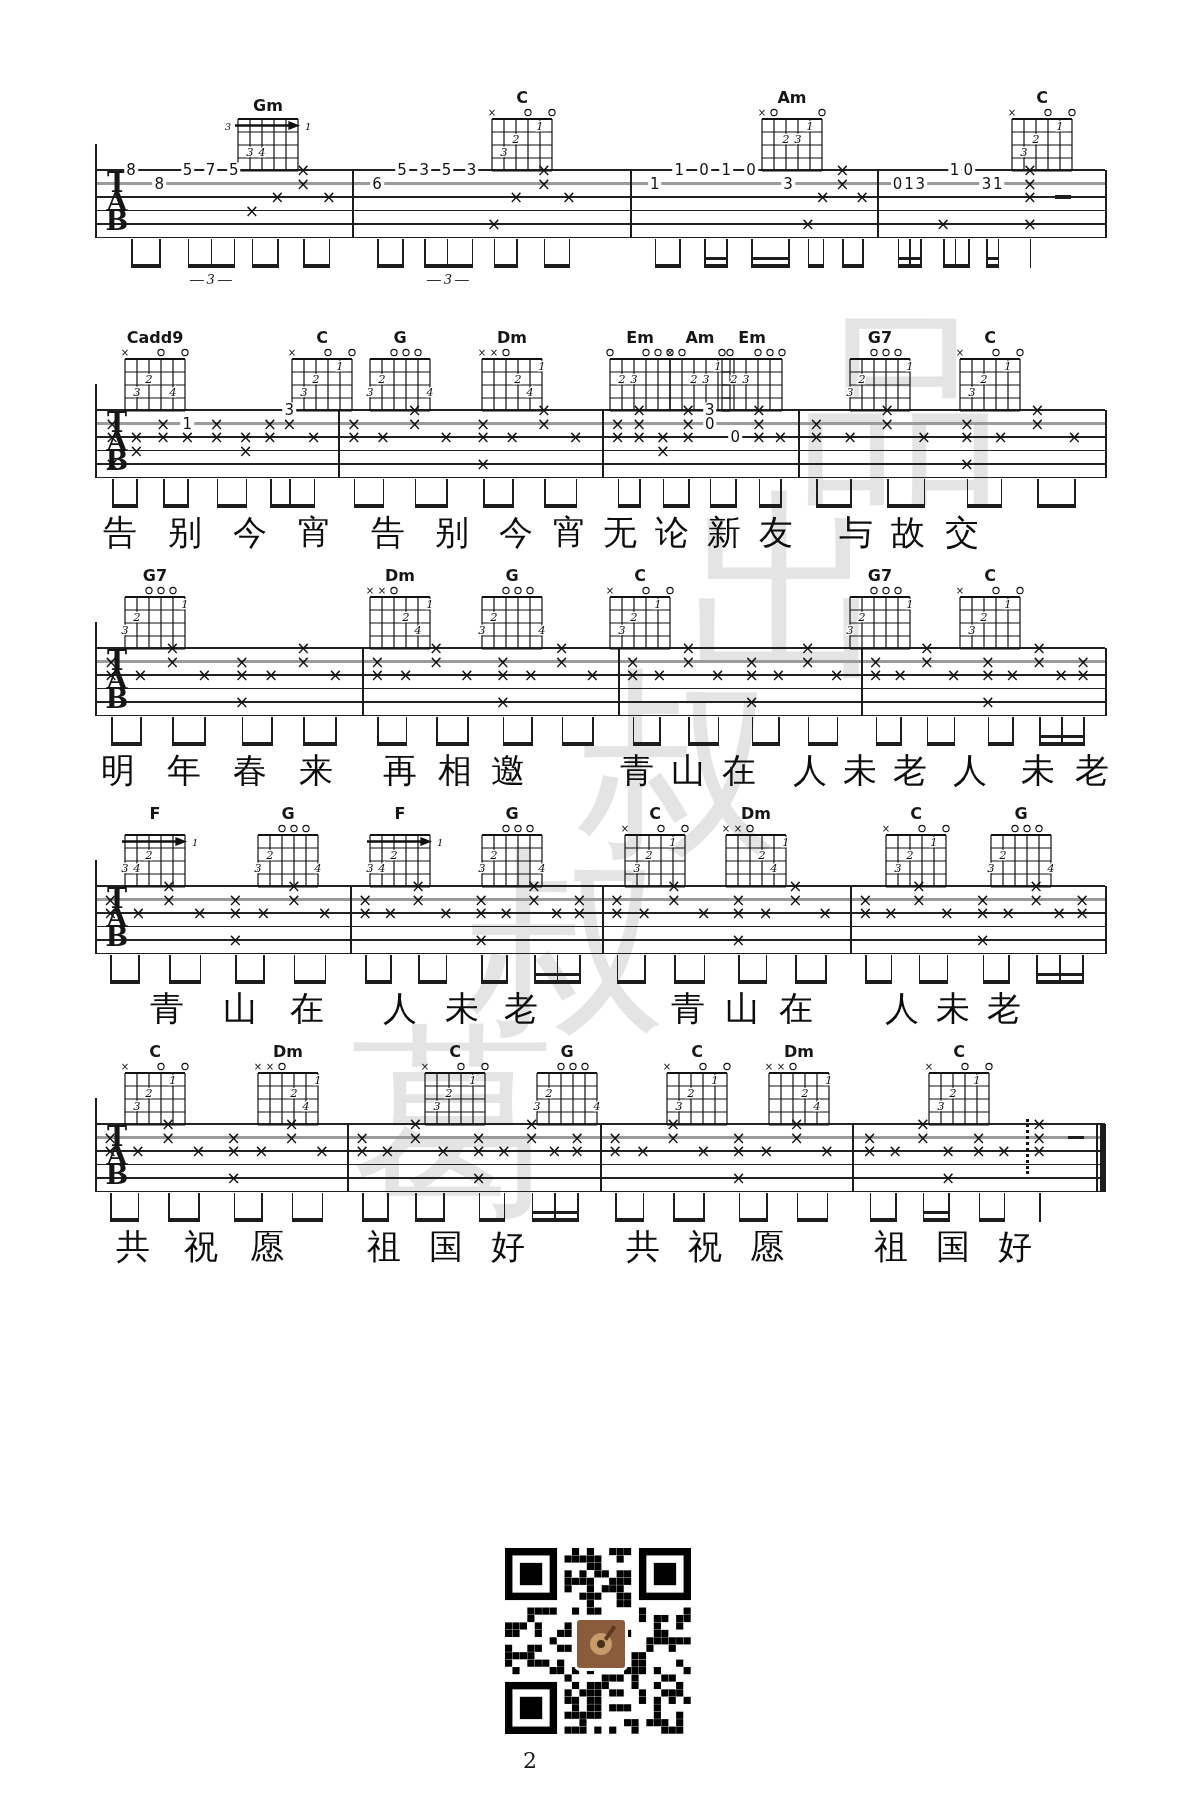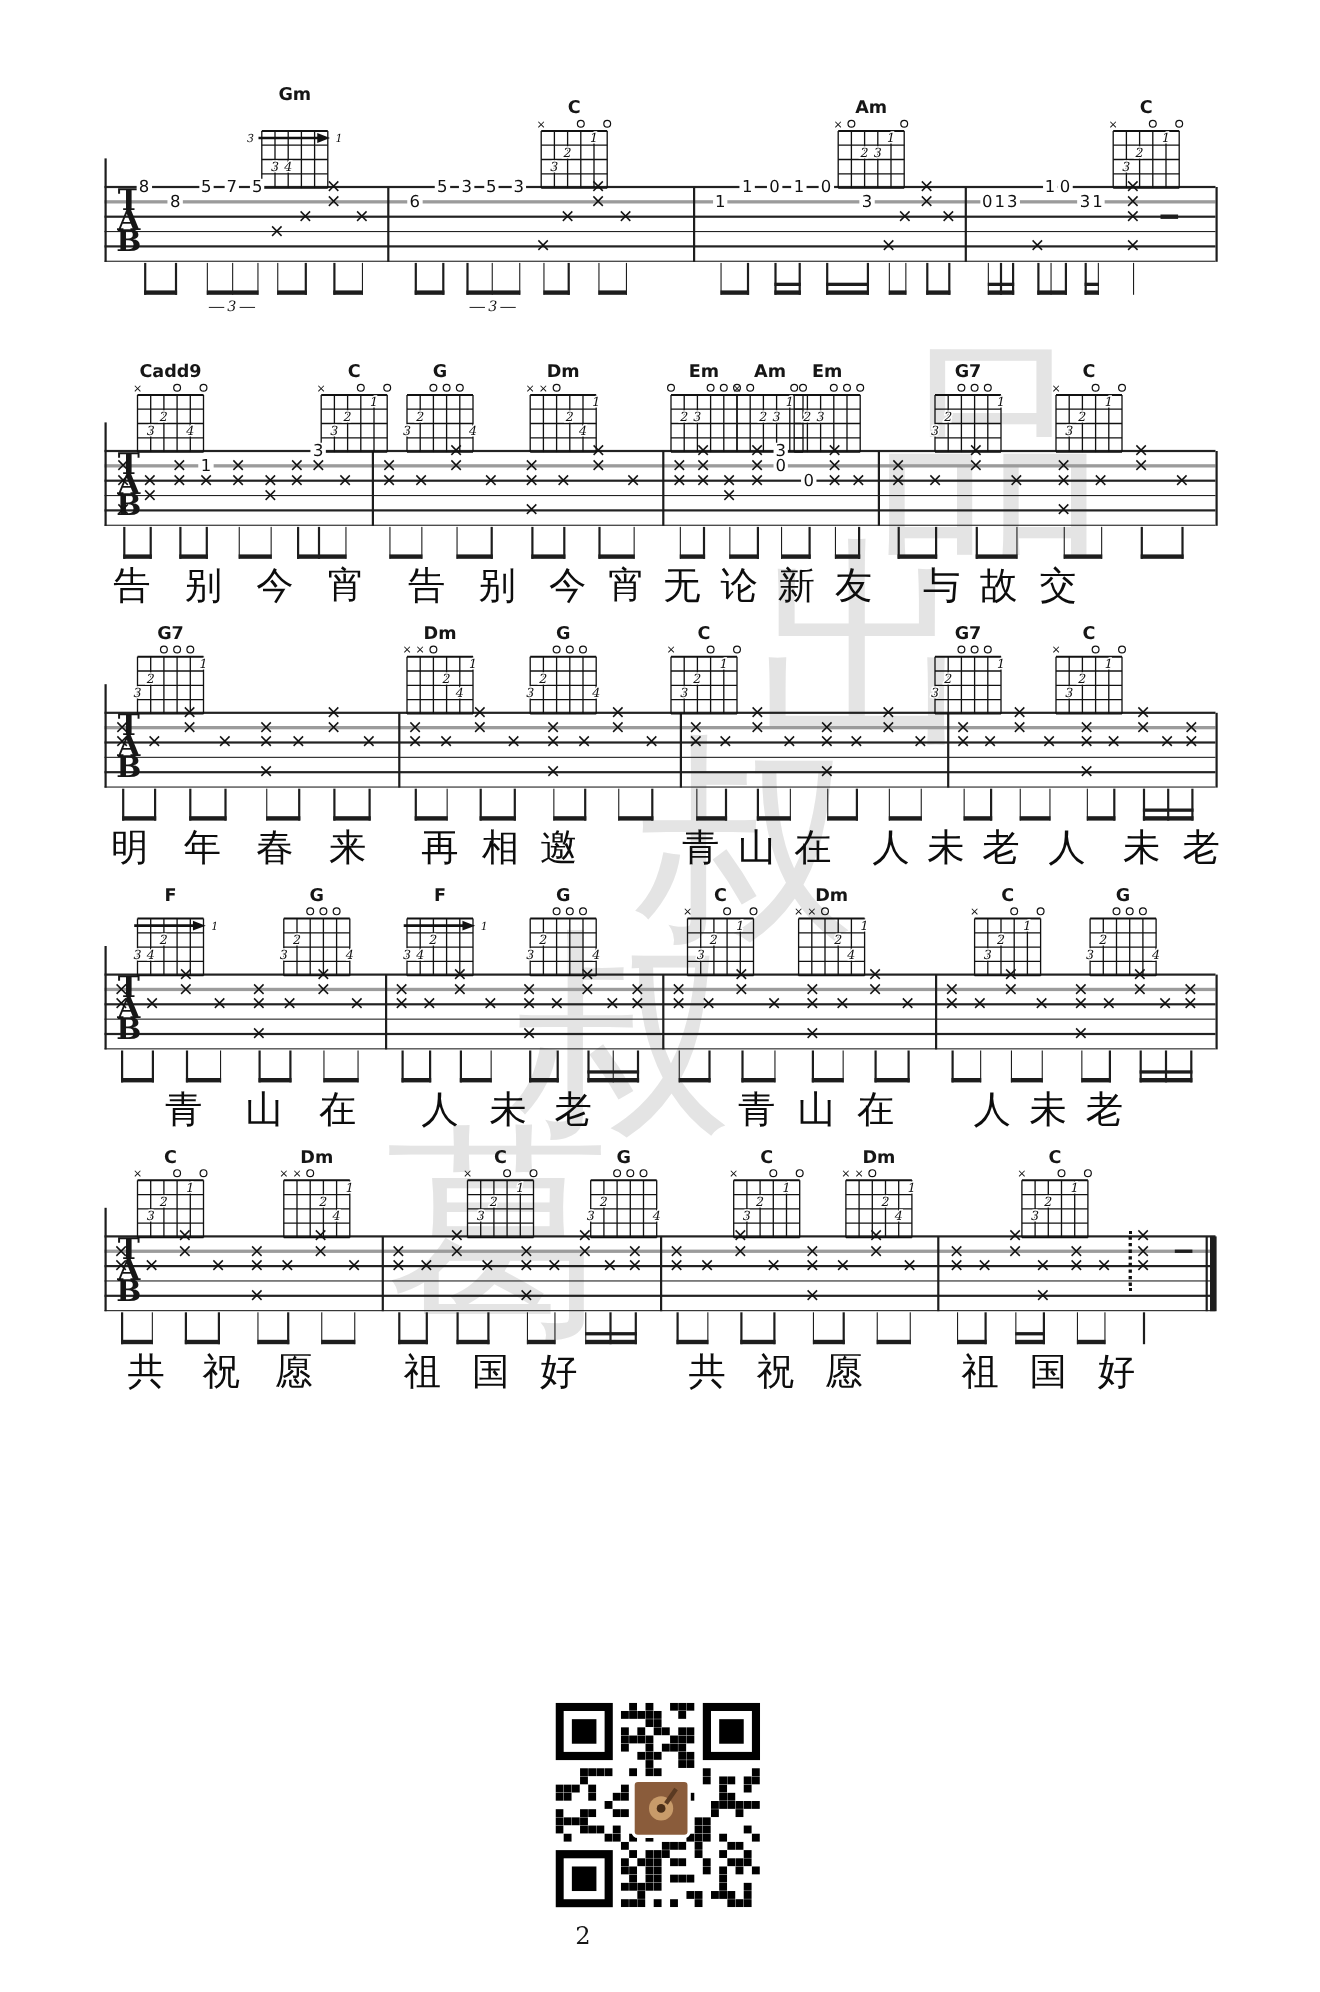--- a/index.html
+++ b/index.html
@@ -49,21 +49,21 @@
       <div class="sl" style="left: 95px; top: 223.3px; width: 1010px; height: 1.4px; background: rgb(34, 34, 34); position: absolute;"></div>
       <div class="sl" style="left: 95px; top: 236.8px; width: 1010px; height: 1.4px; background: rgb(34, 34, 34); position: absolute;"></div>
       <div class="bl" style="left: 95px; top: 144px; width: 1.5px; height: 93.5px; position: absolute;"></div>
       <div class="bl" style="left: 352px; top: 170px; width: 1.5px; height: 67.5px; position: absolute;"></div>
       <div class="bl" style="left: 630px; top: 170px; width: 1.5px; height: 67.5px; position: absolute;"></div>
       <div class="bl" style="left: 877px; top: 170px; width: 1.5px; height: 67.5px; position: absolute;"></div>
       <div class="bl" style="left: 1105px; top: 170px; width: 1.5px; height: 67.5px; position: absolute;"></div>
       <div class="tabL" style="left: 117px; top: 182px; position: absolute;">T</div>
       <div class="tabL" style="left: 117px; top: 201px; position: absolute;">A</div>
       <div class="tabL" style="left: 117px; top: 220px; position: absolute;">B</div>
-      <div class="cname" style="left: 268px; top: 76px; position: absolute;">Gm</div>
+      <div class="cname" style="left: 268px; top: 96px; position: absolute;">Gm</div>
       <div class="cdiag" style="left: 226px; top: 106px; position: absolute;"><svg class="cdiag-svg" width="84" height="68" viewBox="0 0 84 68" style="overflow:visible">
           <line x1="12" y1="13" x2="12" y2="65" stroke="#111" stroke-width="1.2"></line>
           <line x1="24" y1="13" x2="24" y2="65" stroke="#111" stroke-width="1.2"></line>
           <line x1="36" y1="13" x2="36" y2="65" stroke="#111" stroke-width="1.2"></line>
           <line x1="48" y1="13" x2="48" y2="65" stroke="#111" stroke-width="1.2"></line>
           <line x1="60" y1="13" x2="60" y2="65" stroke="#111" stroke-width="1.2"></line>
           <line x1="72" y1="13" x2="72" y2="65" stroke="#111" stroke-width="1.2"></line>
           <line x1="12" y1="13" x2="72" y2="13" stroke="#111" stroke-width="1.8"></line>
           <line x1="12" y1="26" x2="72" y2="26" stroke="#111" stroke-width="1.2"></line>
           <line x1="12" y1="39" x2="72" y2="39" stroke="#111" stroke-width="1.2"></line>

